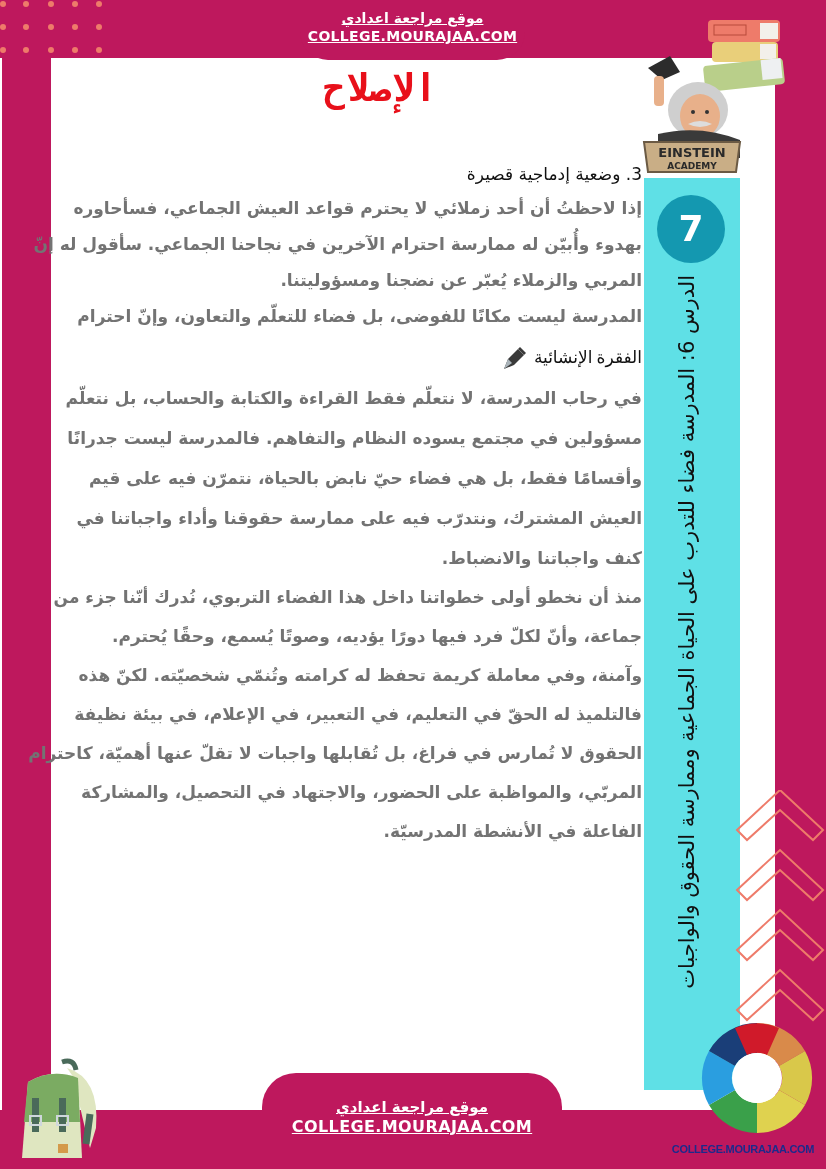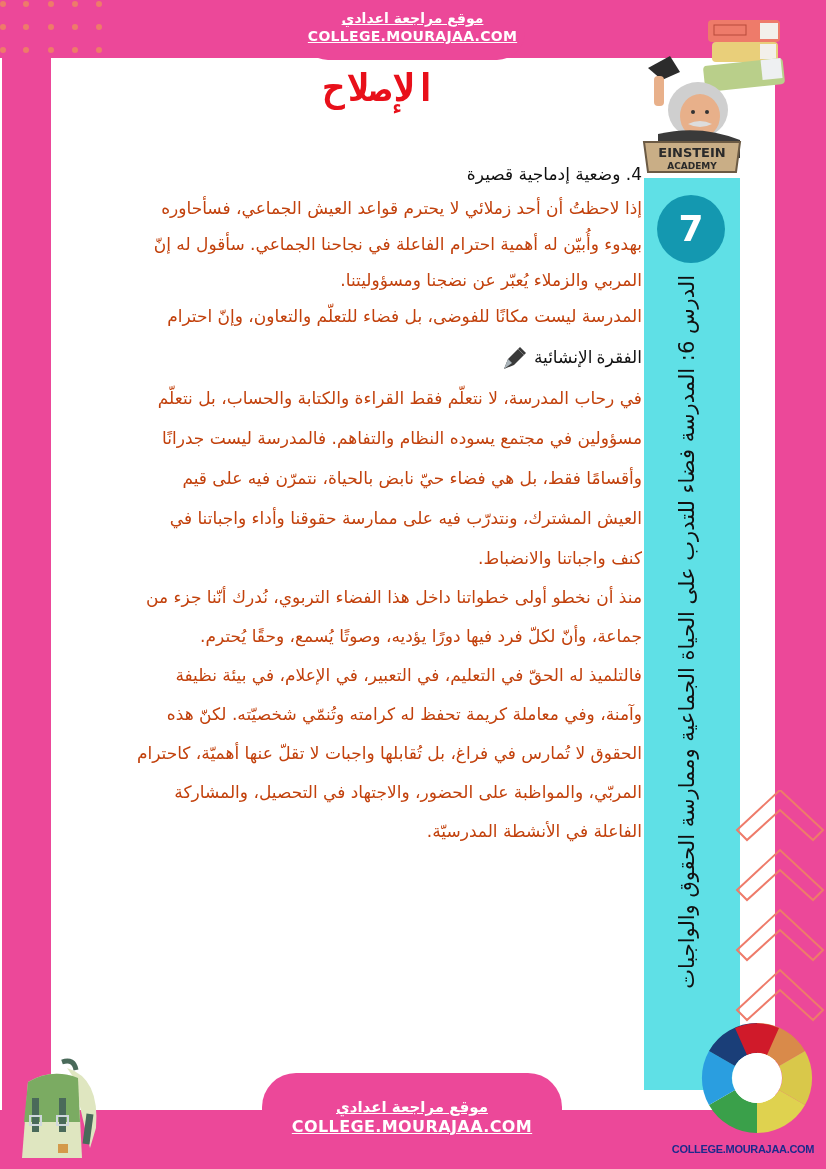--- a/index.html
+++ b/index.html
@@ -1,19 +1,19 @@
 <!DOCTYPE html>
 <html><head>
   <meta charset="utf-8">
   <style>
     * { box-sizing: border-box; margin: 0; padding: 0; }
     html, body { width: 826px; height: 1169px; overflow: hidden; background: #ffffff; }
     body { position: relative; font-family: "DejaVu Sans", sans-serif; }
 
-    .green { background: #ec4899; }
+    .green { background: #be185d; }
 
     
     .top-band { position: absolute; left: 0; top: 0; width: 826px; height: 58px; }
     .left-band { position: absolute; left: 2px; top: 0; width: 49px; height: 1169px; }
     .right-band { position: absolute; left: 775px; top: 0; width: 51px; height: 1169px; }
     .bottom-band { position: absolute; left: 0; top: 1110px; width: 826px; height: 59px; }
 
     .dots { position: absolute; left: 0; top: 0; width: 130px; height: 55px; }
     .dot { position: absolute; width: 6px; height: 6px; border-radius: 50%; background: #ee7b6a; }
 
@@ -49,21 +49,21 @@
       transform-origin: 0 0; transform: rotate(-90deg) translate(-810px, -17px);
       font-size: 21px; color: #111; width: 810px; text-align: right; display: block;
     }
 
     
     .chevrons { position: absolute; left: 735px; top: 790px; width: 90px; height: 250px; }
 
     
     .content { position: absolute; left: 18px; top: 160px; width: 624px; direction: rtl; }
     .heading { font-size: 17px; color: #111; line-height: 28px; text-align: right; }
-    .red { color: #c2410c; font-weight: normal; font-size: 17px; }
+    .red { color: #737373; font-weight: bold; font-size: 17px; }
     .para1 { line-height: 36px; margin-top: 2px; text-align: right; }
     .heading2 { margin-top: 10px; display: flex; justify-content: flex-start; align-items: center; gap: 6px; font-family: Liberation Serif, serif; }
     .para2 { line-height: 40px; margin-top: 6px; text-align: right; }
     .para3 { line-height: 39px; margin-top: 0; }
     .line { display: block; white-space: nowrap; overflow: hidden; }
 
     
     .footer-pill {
       position: absolute; left: 262px; top: 1073px; width: 300px; height: 96px;
       border-radius: 34px 34px 0 0; text-align: center; color: #fff; padding-top: 24px;
@@ -144,24 +144,24 @@
 <svg class="chevrons" viewBox="0 0 90 250">
   <g fill="none" stroke="#ee7b6a" stroke-width="2">
     <path d="M2 40 L45 0 L88 40 L78 50 L45 20 L12 50 Z"></path>
     <path d="M2 100 L45 60 L88 100 L78 110 L45 80 L12 110 Z"></path>
     <path d="M2 160 L45 120 L88 160 L78 170 L45 140 L12 170 Z"></path>
     <path d="M2 220 L45 180 L88 220 L78 230 L45 200 L12 230 Z"></path>
   </g>
 </svg>
 
 <div class="content">
-  <div class="heading">4. وضعية إدماجية قصيرة</div>
+  <div class="heading">3. وضعية إدماجية قصيرة</div>
   <div class="red para1">
     <span class="line">إذا لاحظتُ أن أحد زملائي لا يحترم قواعد العيش الجماعي، فسأحاوره</span>
-    <span class="line">بهدوء وأُبيّن له أهمية احترام الفاعلة في نجاحنا الجماعي. سأقول له إنّ</span>
+    <span class="line">بهدوء وأُبيّن له ممارسة احترام الآخرين في نجاحنا الجماعي. سأقول له إنّ</span>
     <span class="line">المربي والزملاء يُعبّر عن نضجنا ومسؤوليتنا.</span>
     <span class="line">المدرسة ليست مكانًا للفوضى، بل فضاء للتعلّم والتعاون، وإنّ احترام</span>
   </div>
 
   <div class="heading heading2">
     <span>الفقرة الإنشائية</span>
     <svg width="28" height="26" viewBox="0 0 28 26">
       <path d="M4 24 L8 14 L20 2 L26 8 L14 20 Z" fill="#3a3a3a"></path>
       <path d="M4 24 L8 14 L12 18 Z" fill="#aab4ba"></path>
       <path d="M18 4 L24 10" stroke="#777" stroke-width="1"></path>
@@ -171,22 +171,22 @@
   <div class="red para2">
     <span class="line">في رحاب المدرسة، لا نتعلّم فقط القراءة والكتابة والحساب، بل نتعلّم</span>
     <span class="line">مسؤولين في مجتمع يسوده النظام والتفاهم. فالمدرسة ليست جدرانًا</span>
     <span class="line">وأقسامًا فقط، بل هي فضاء حيّ نابض بالحياة، نتمرّن فيه على قيم</span>
     <span class="line">العيش المشترك، ونتدرّب فيه على ممارسة حقوقنا وأداء واجباتنا في</span>
     <span class="line">كنف واجباتنا والانضباط.</span>
   </div>
   <div class="red para3">
     <span class="line">منذ أن نخطو أولى خطواتنا داخل هذا الفضاء التربوي، نُدرك أنّنا جزء من</span>
     <span class="line">جماعة، وأنّ لكلّ فرد فيها دورًا يؤديه، وصوتًا يُسمع، وحقًا يُحترم.</span>
+    <span class="line">وآمنة، وفي معاملة كريمة تحفظ له كرامته وتُنمّي شخصيّته. لكنّ هذه</span>
     <span class="line">فالتلميذ له الحقّ في التعليم، في التعبير، في الإعلام، في بيئة نظيفة</span>
-    <span class="line">وآمنة، وفي معاملة كريمة تحفظ له كرامته وتُنمّي شخصيّته. لكنّ هذه</span>
     <span class="line">الحقوق لا تُمارس في فراغ، بل تُقابلها واجبات لا تقلّ عنها أهميّة، كاحترام</span>
     <span class="line">المربّي، والمواظبة على الحضور، والاجتهاد في التحصيل، والمشاركة</span>
     <span class="line">الفاعلة في الأنشطة المدرسيّة.</span>
   </div>
 </div>
 
 <svg class="backpack" viewBox="0 0 90 105">
   <path d="M50 4 Q62 0 64 12" stroke="#4a6a5a" stroke-width="5" fill="none"></path>
   <path d="M55 10 Q88 20 84 70 L78 90 Q70 60 62 20 Z" fill="#dfe6c0"></path>
   <path d="M78 56 L74 86" stroke="#4a6a5a" stroke-width="7"></path>

